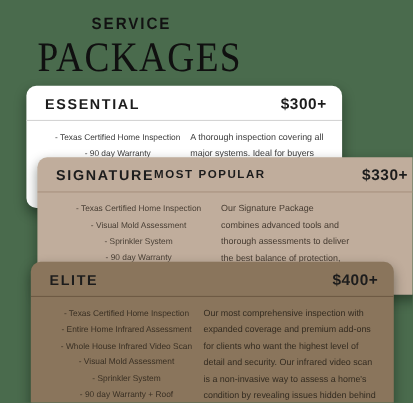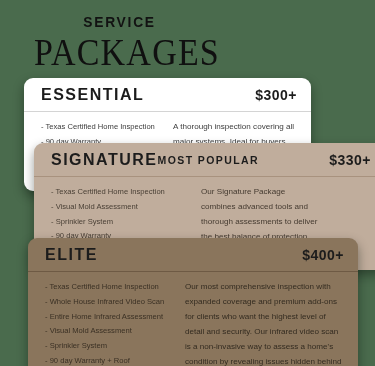--- a/index.html
+++ b/index.html
@@ -52,21 +52,21 @@
     overflow: hidden;
   }
   .card-header {
     display: flex;
     align-items: center;
     box-sizing: border-box;
     width: 100%;
   }
   .card-name {
     font-weight: bold;
-    font-size: 16px;
+    font-size: 13px;
     letter-spacing: 1.5px;
     color: #1c1c1c;
     white-space: nowrap;
   }
   .card-badge {
     font-weight: bold;
     font-size: 10.5px;
     letter-spacing: 1.4px;
     color: #1c1c1c;
     white-space: nowrap;
@@ -93,20 +93,21 @@
   .feature-list {
     list-style: none;
     margin: 0;
     padding: 0;
     flex-shrink: 0;
   }
   .feature-list li {
     font-size: 7.6px;
     line-height: 1.95;
     white-space: nowrap;
+    text-align: center;
   }
   .feature-list li::before {
     content: "- ";
   }
   .card-desc {
     font-size: 8.1px;
     line-height: 1.85;
   }
 
   
@@ -196,22 +197,22 @@
 <div class="card" id="card-elite">
   <div class="card-header">
     <span class="card-name">ELITE</span>
     <span class="spacer"></span>
     <span class="card-price">$400+</span>
   </div>
   <div class="divider"></div>
   <div class="card-body">
     <ul class="feature-list">
       <li>Texas Certified Home Inspection</li>
+      <li>Entire Home Infrared Assessment</li>
       <li>Whole House Infrared Video Scan</li>
-      <li>Entire Home Infrared Assessment</li>
       <li>Visual Mold Assessment</li>
       <li>Sprinkler System</li>
       <li>90 day Warranty + Roof</li>
       <li>Pool/Spa Inspection</li>
 
     </ul>
     <div class="card-desc">Our most comprehensive inspection with expanded coverage and premium add-ons for clients who want the highest level of detail and security. Our infrared video scan is a non-invasive way to assess a home's condition by revealing issues hidden behind walls. Thermal cameras can detect hot or cold spots, water leaks, and missing insulation, things a home inspector may miss with the naked eye.</div>
   </div>
 </div>
 

